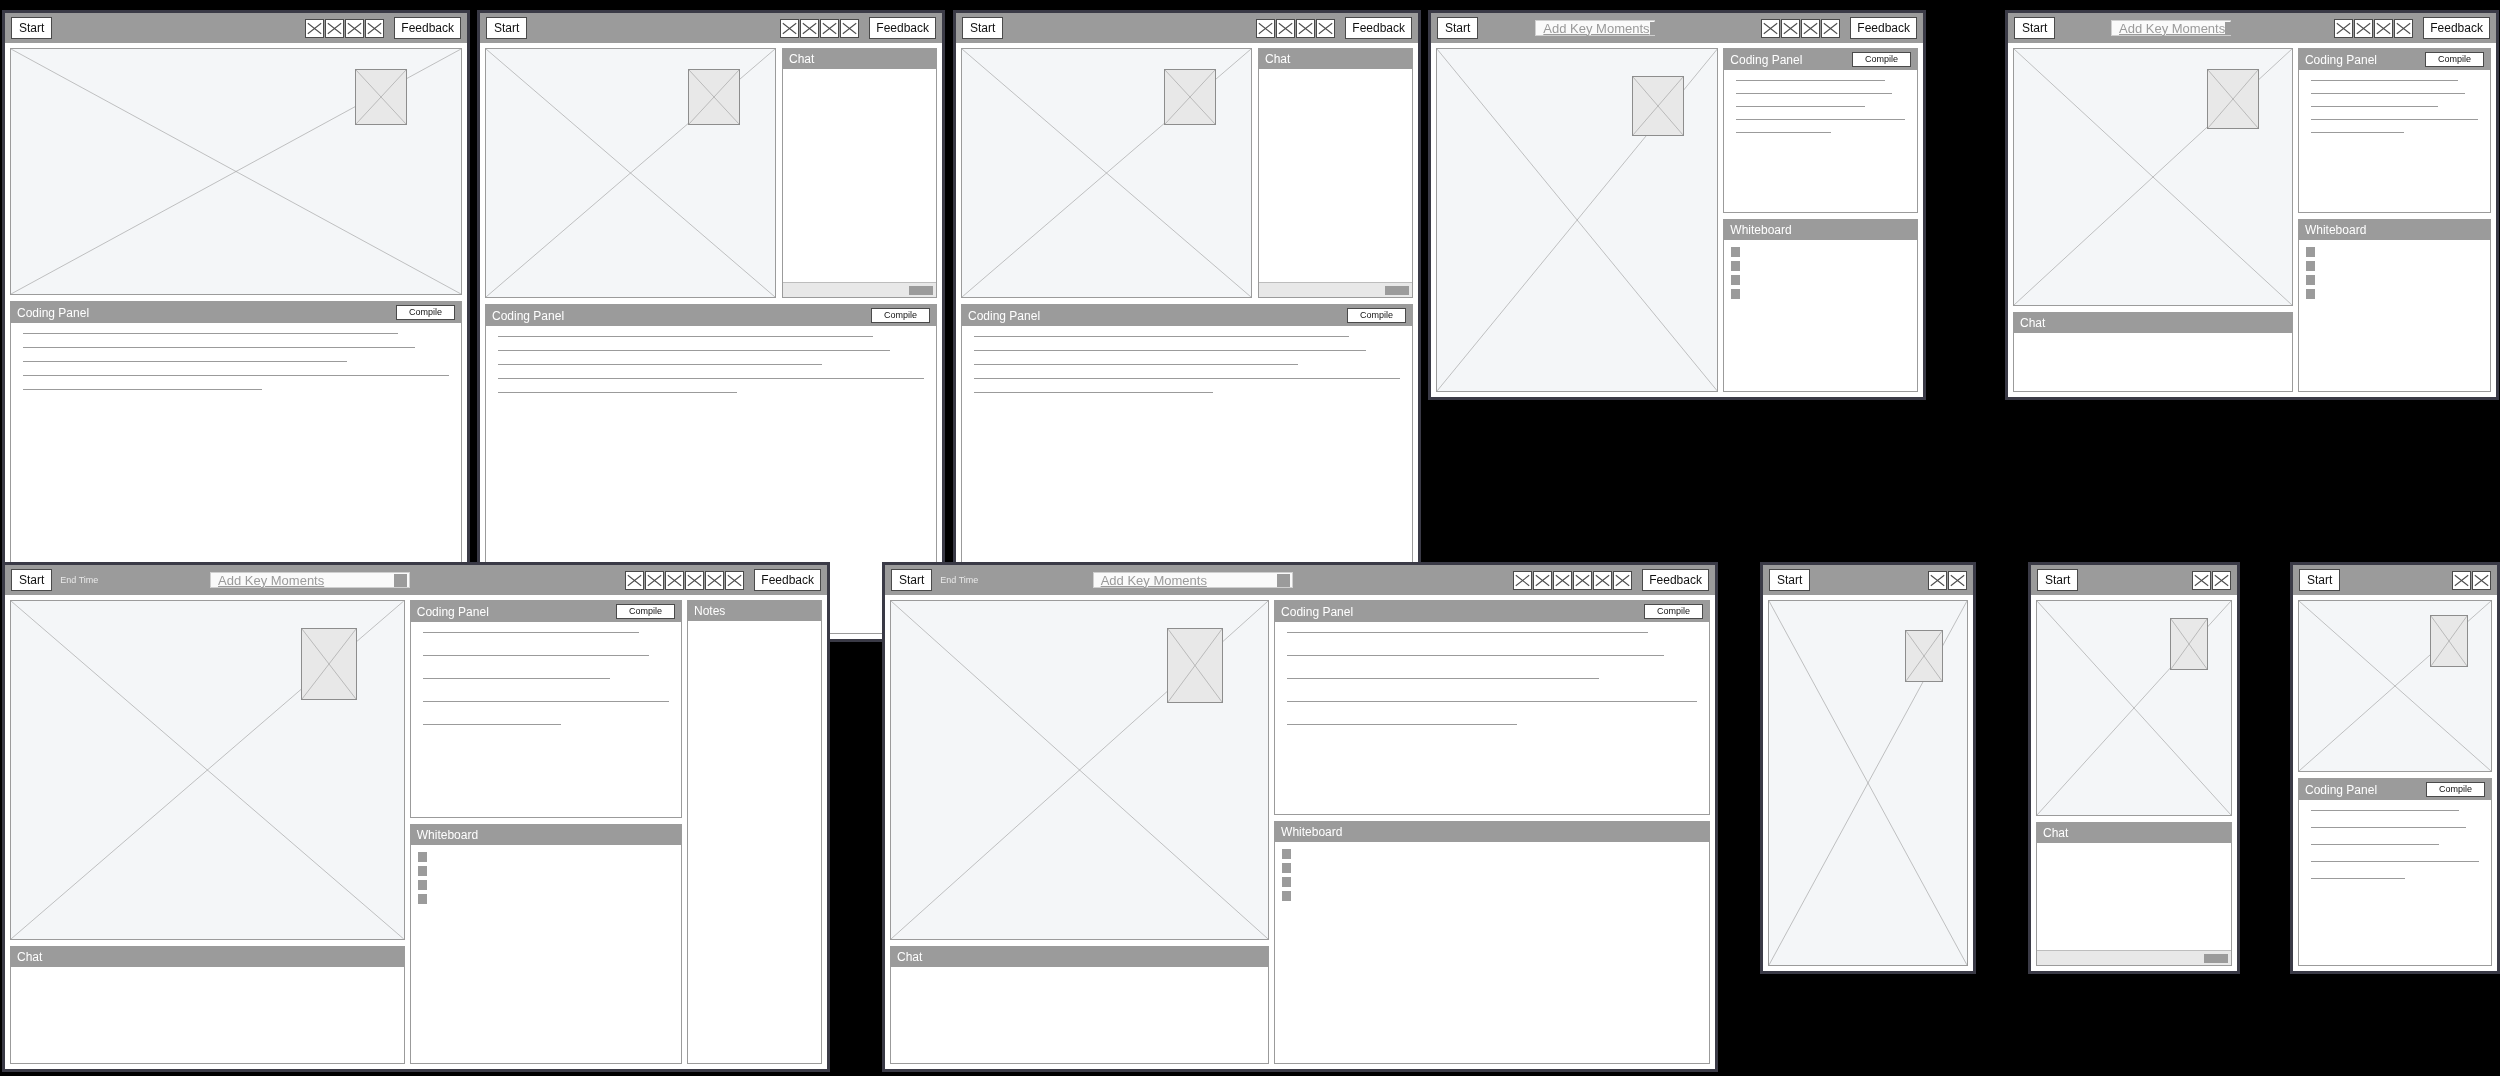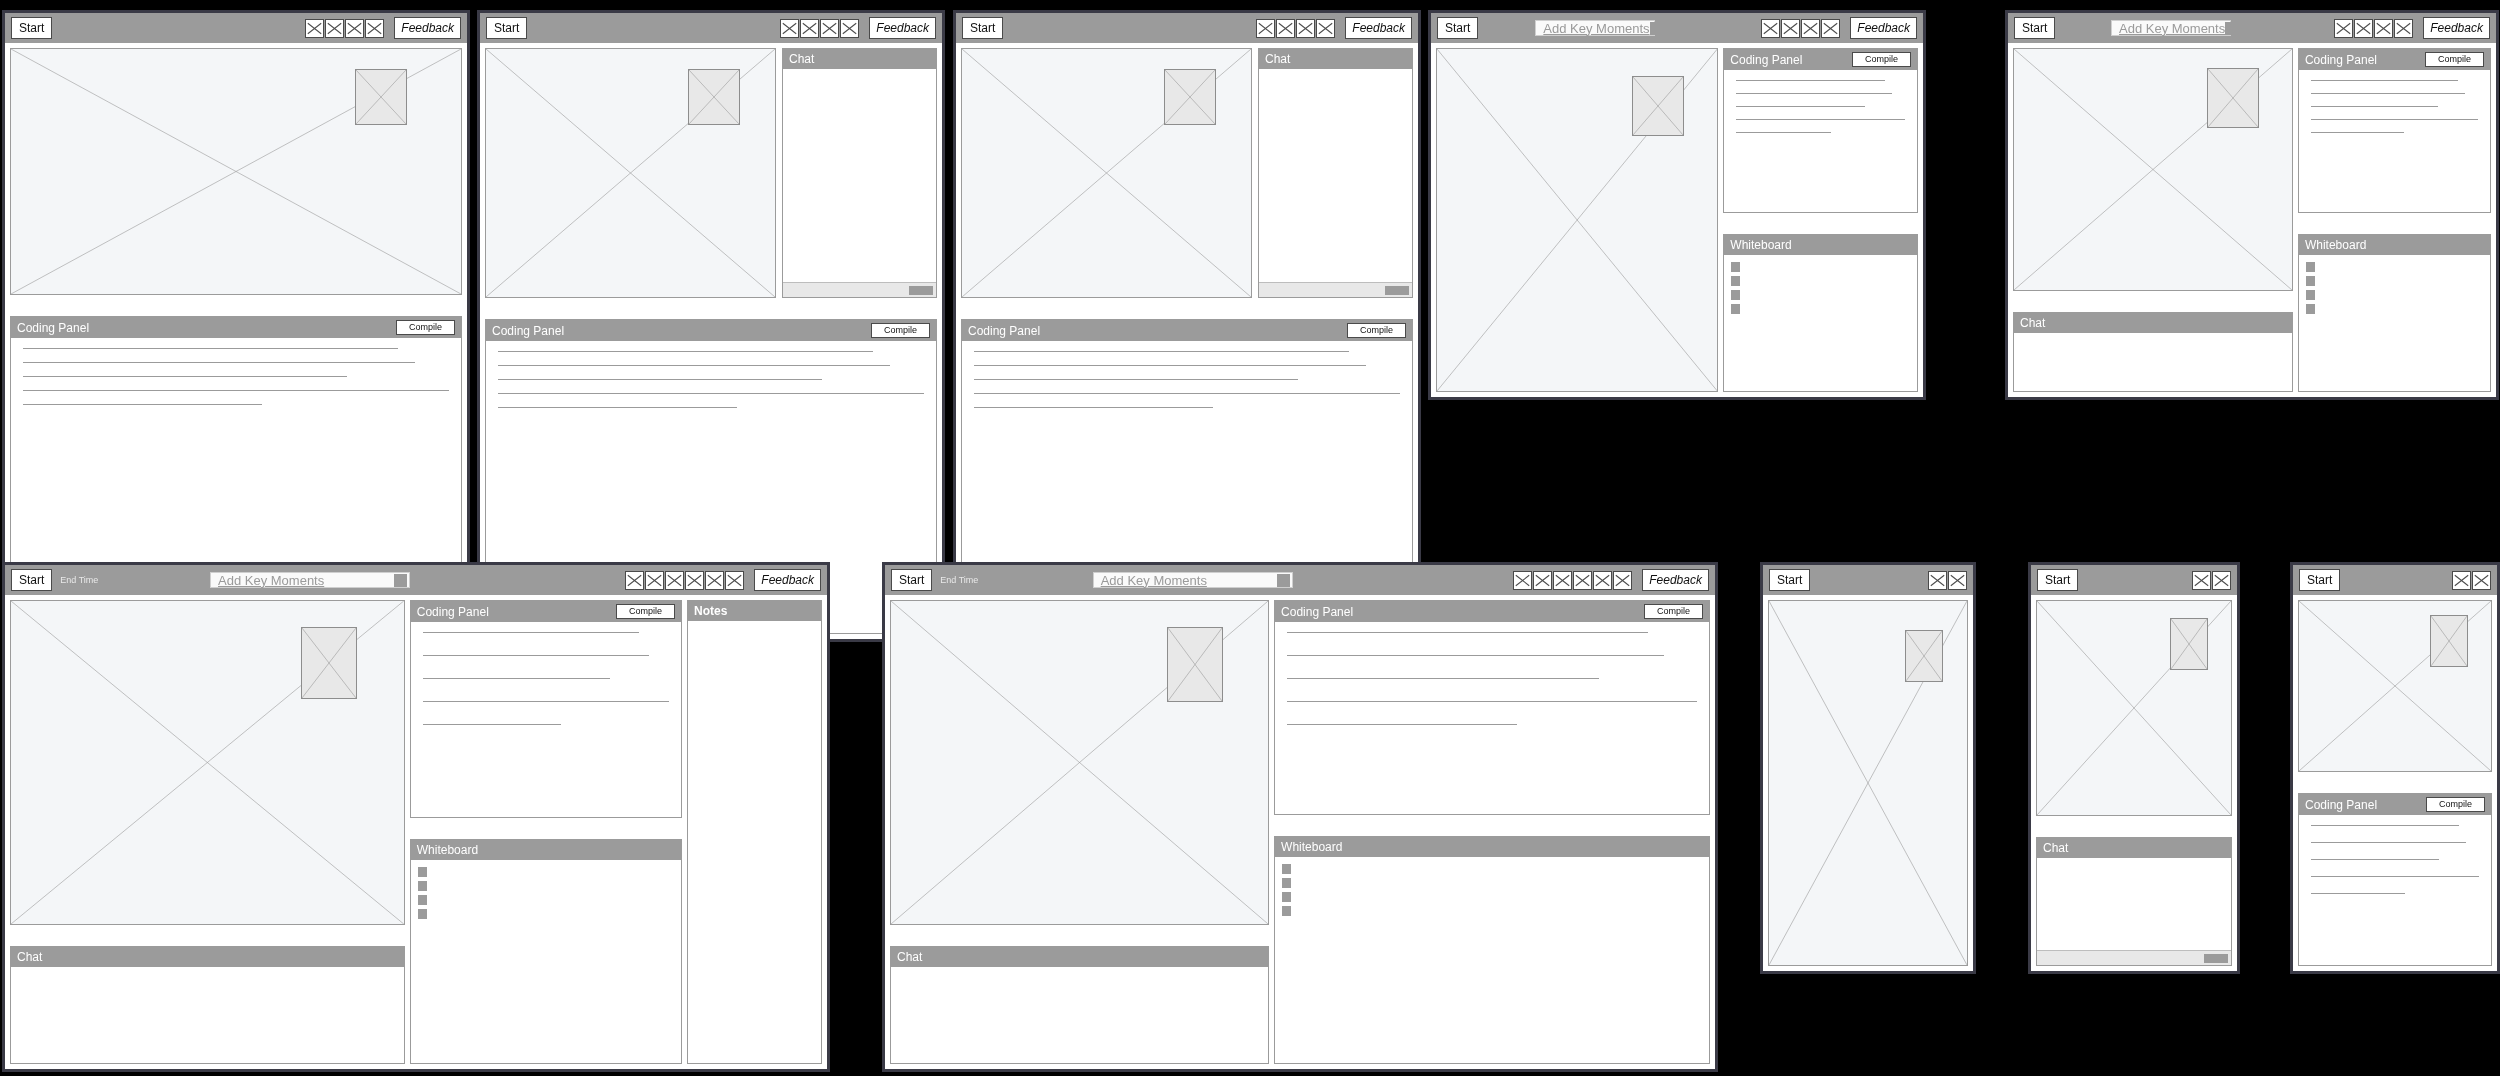--- a/index.html
+++ b/index.html
@@ -19,25 +19,25 @@
   .keymoments{background:#fafafa;border:1px solid #cfcfcf;display:flex;align-items:center;
               height:16px;box-sizing:border-box;padding:0 2px;}
   .keymoments .km-ph{color:#9a9a9a;font-size:13px;padding-left:5px;flex:1;white-space:nowrap;text-decoration:underline;}
   .km-btn{width:13px;height:13px;background:#9b9b9b;flex:0 0 auto;}
   .icons{display:flex;gap:1px;margin-left:auto;}
   .xbox{width:17px;height:17px;background:#fff;border:1px solid #4a4a4a;position:relative;flex:0 0 auto;}
   .xbox::before,.xbox::after{content:"";position:absolute;left:0;top:50%;width:100%;height:1px;background:#4a4a4a;}
   .xbox::before{transform:rotate(38deg);}
   .xbox::after{transform:rotate(-38deg);}
   .btn-feedback{background:#fff;border:1px solid #4a4a4a;color:#111;font-size:12px;
-                line-height:1;padding:4px 6px;white-space:nowrap;margin-left:2px;font-style:italic;}
+                line-height:1;padding:4px 6px;white-space:nowrap;margin-left:2px;}
 
   
   .wf-body{flex:1 1 auto;display:flex;padding:5px;gap:5px;box-sizing:border-box;min-height:0;}
-  .col{display:flex;flex-direction:column;gap:21px;min-height:0;min-width:0;}
+  .col{display:flex;flex-direction:column;gap:6px;min-height:0;min-width:0;}
 
   
   .video{background:#f4f6f8;border:1px solid #9b9b9b;position:relative;box-sizing:border-box;}
   .video svg{position:absolute;inset:0;width:100%;height:100%;}
   .pip{position:absolute;background:#e8e8e8;border:1px solid #8d8d8d;box-sizing:border-box;}
   .pip svg{position:absolute;inset:0;width:100%;height:100%;}
 
   
   .panel{border:1px solid #9b9b9b;background:#fff;display:flex;flex-direction:column;
          box-sizing:border-box;min-height:0;}
@@ -432,21 +432,21 @@
                 <div class="wbtools">
                   <span class="chip"></span>
                   <span class="chip"></span>
                   <span class="chip"></span>
                   <span class="chip"></span>
                 </div>
               </div>
             </div>
           </div>
           <div class="col" style="flex: 0 0 135px;">
-            <div class="panel" style="flex: 1 1 auto; font-weight: bold;">
+            <div class="panel" style="flex: 1 1 auto;">
               <div class="panel-hdr">
                 <span class="ttl">Notes</span>
               </div>
               <div class="panel-body"></div>
             </div>
           </div>
         </div>
       </div>
     </div>
     <div class="wf" style="left: 882px; top: 562px; width: 836px; height: 510px;">

